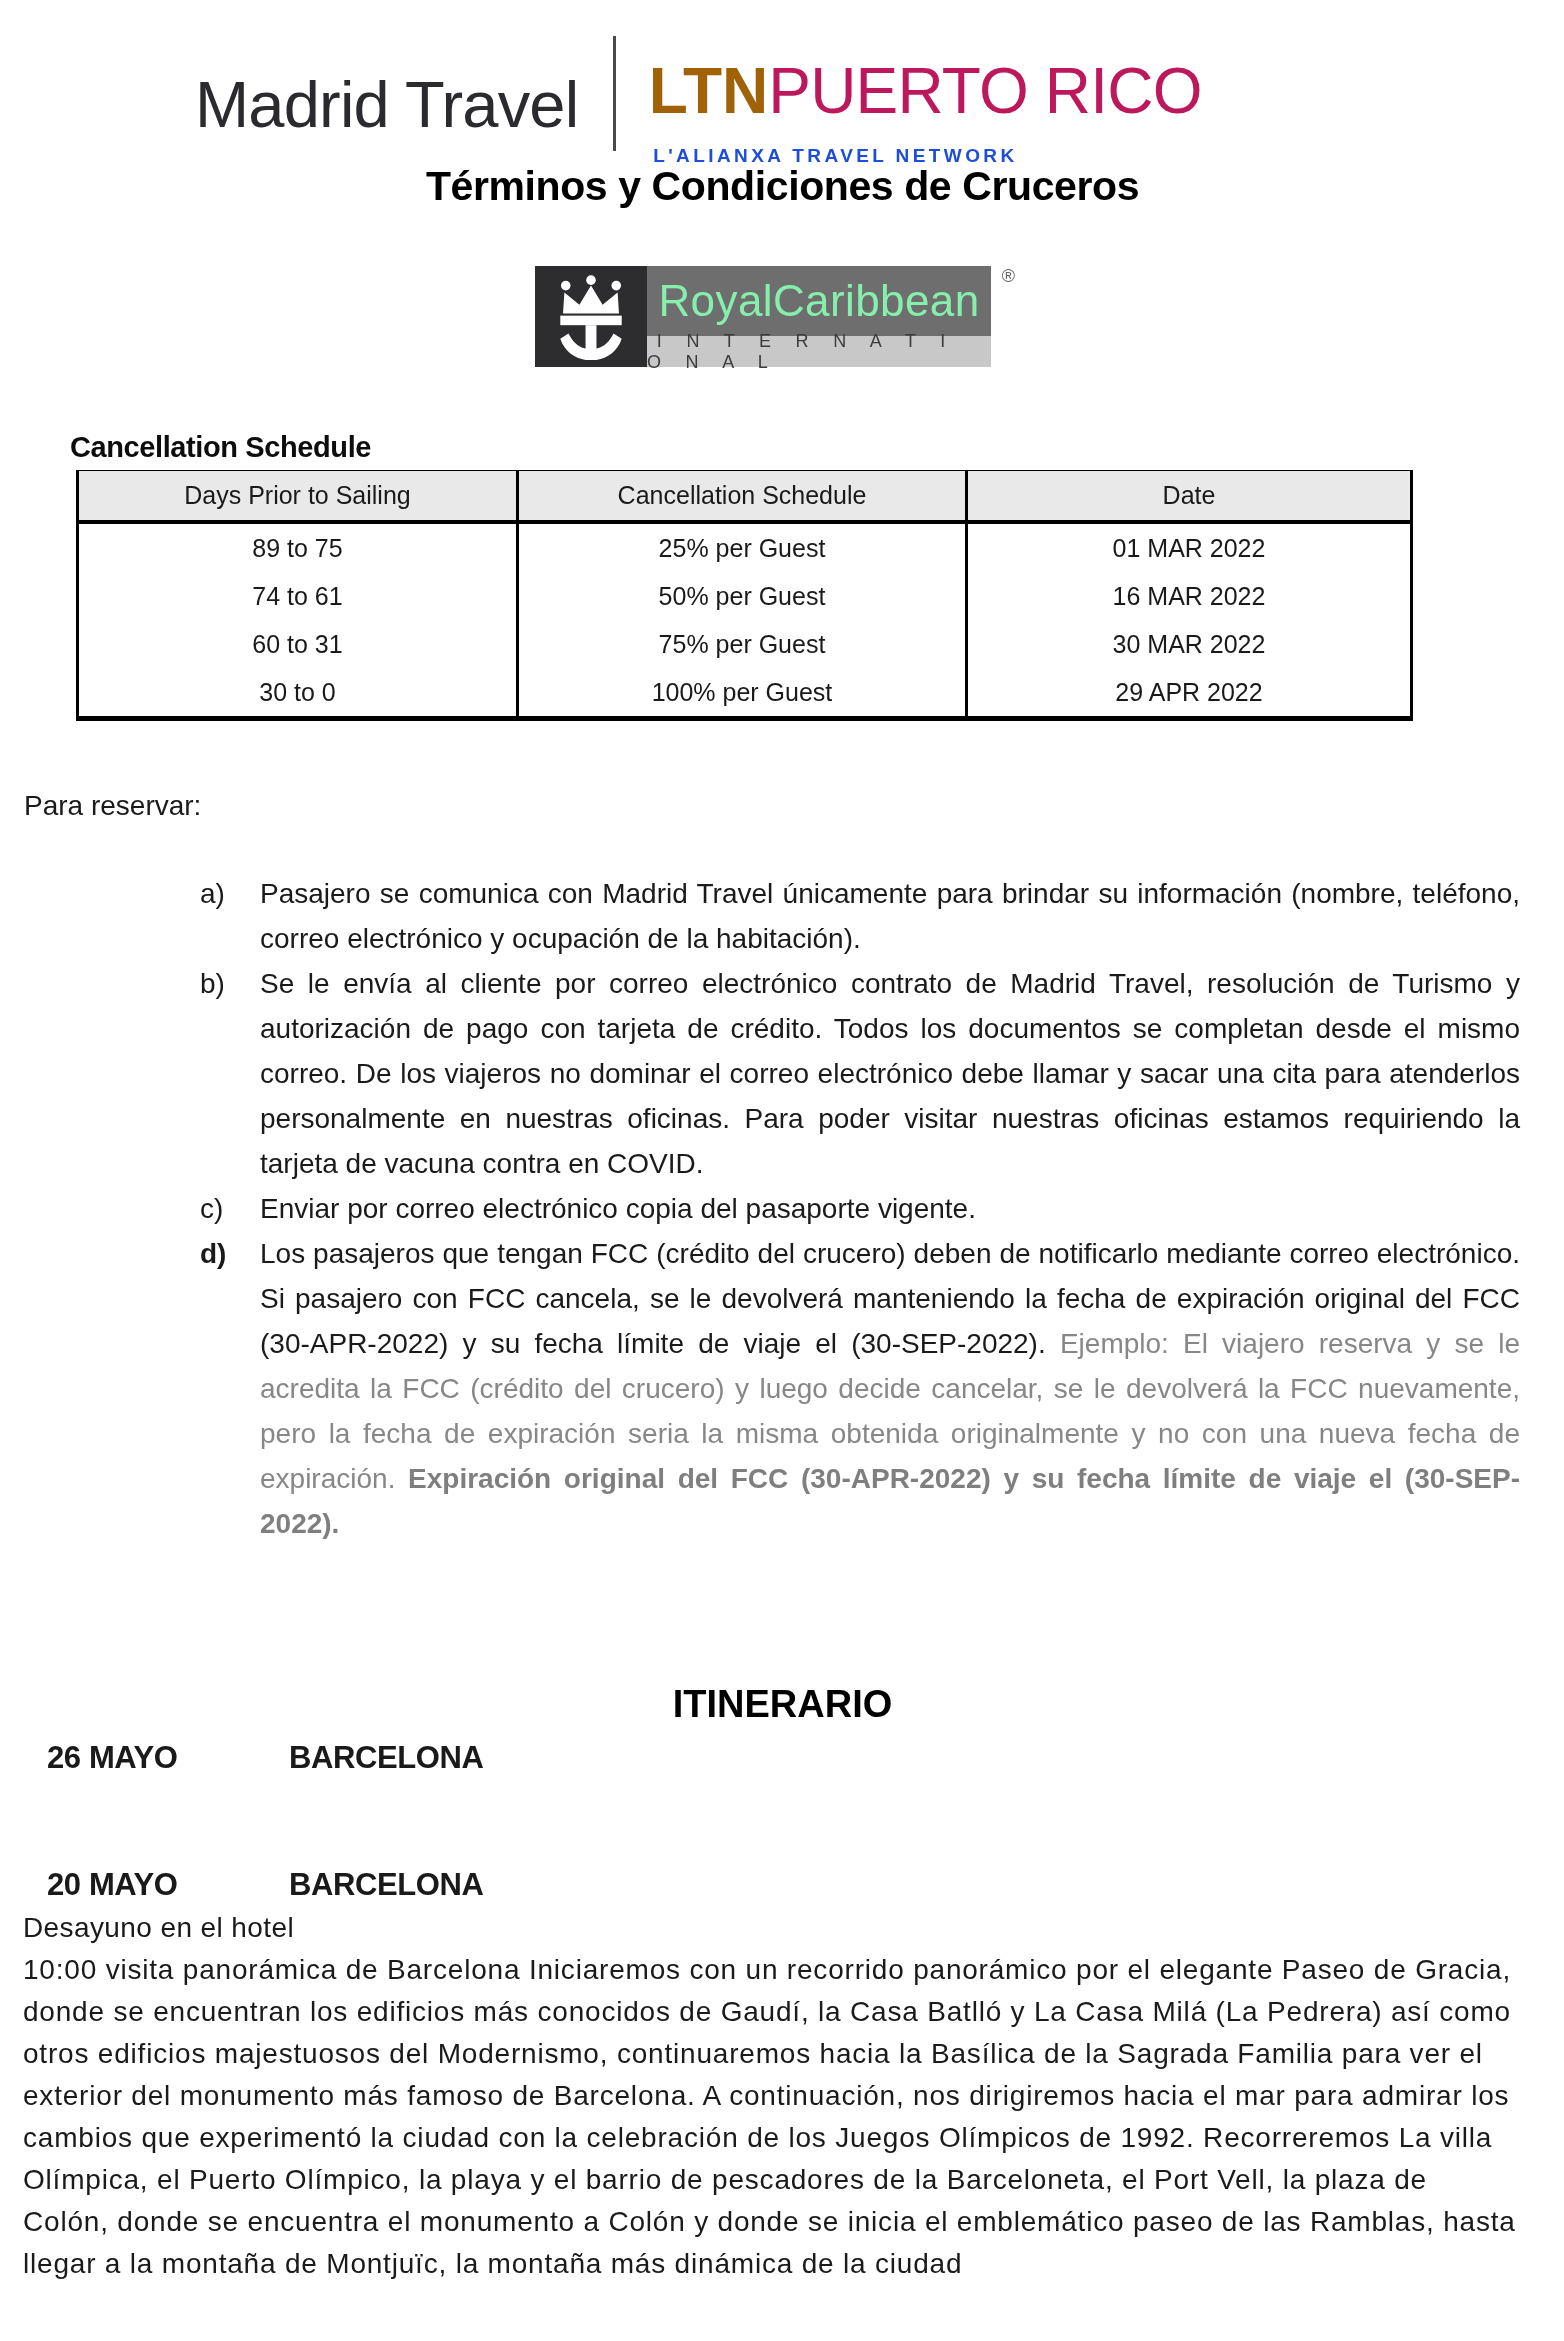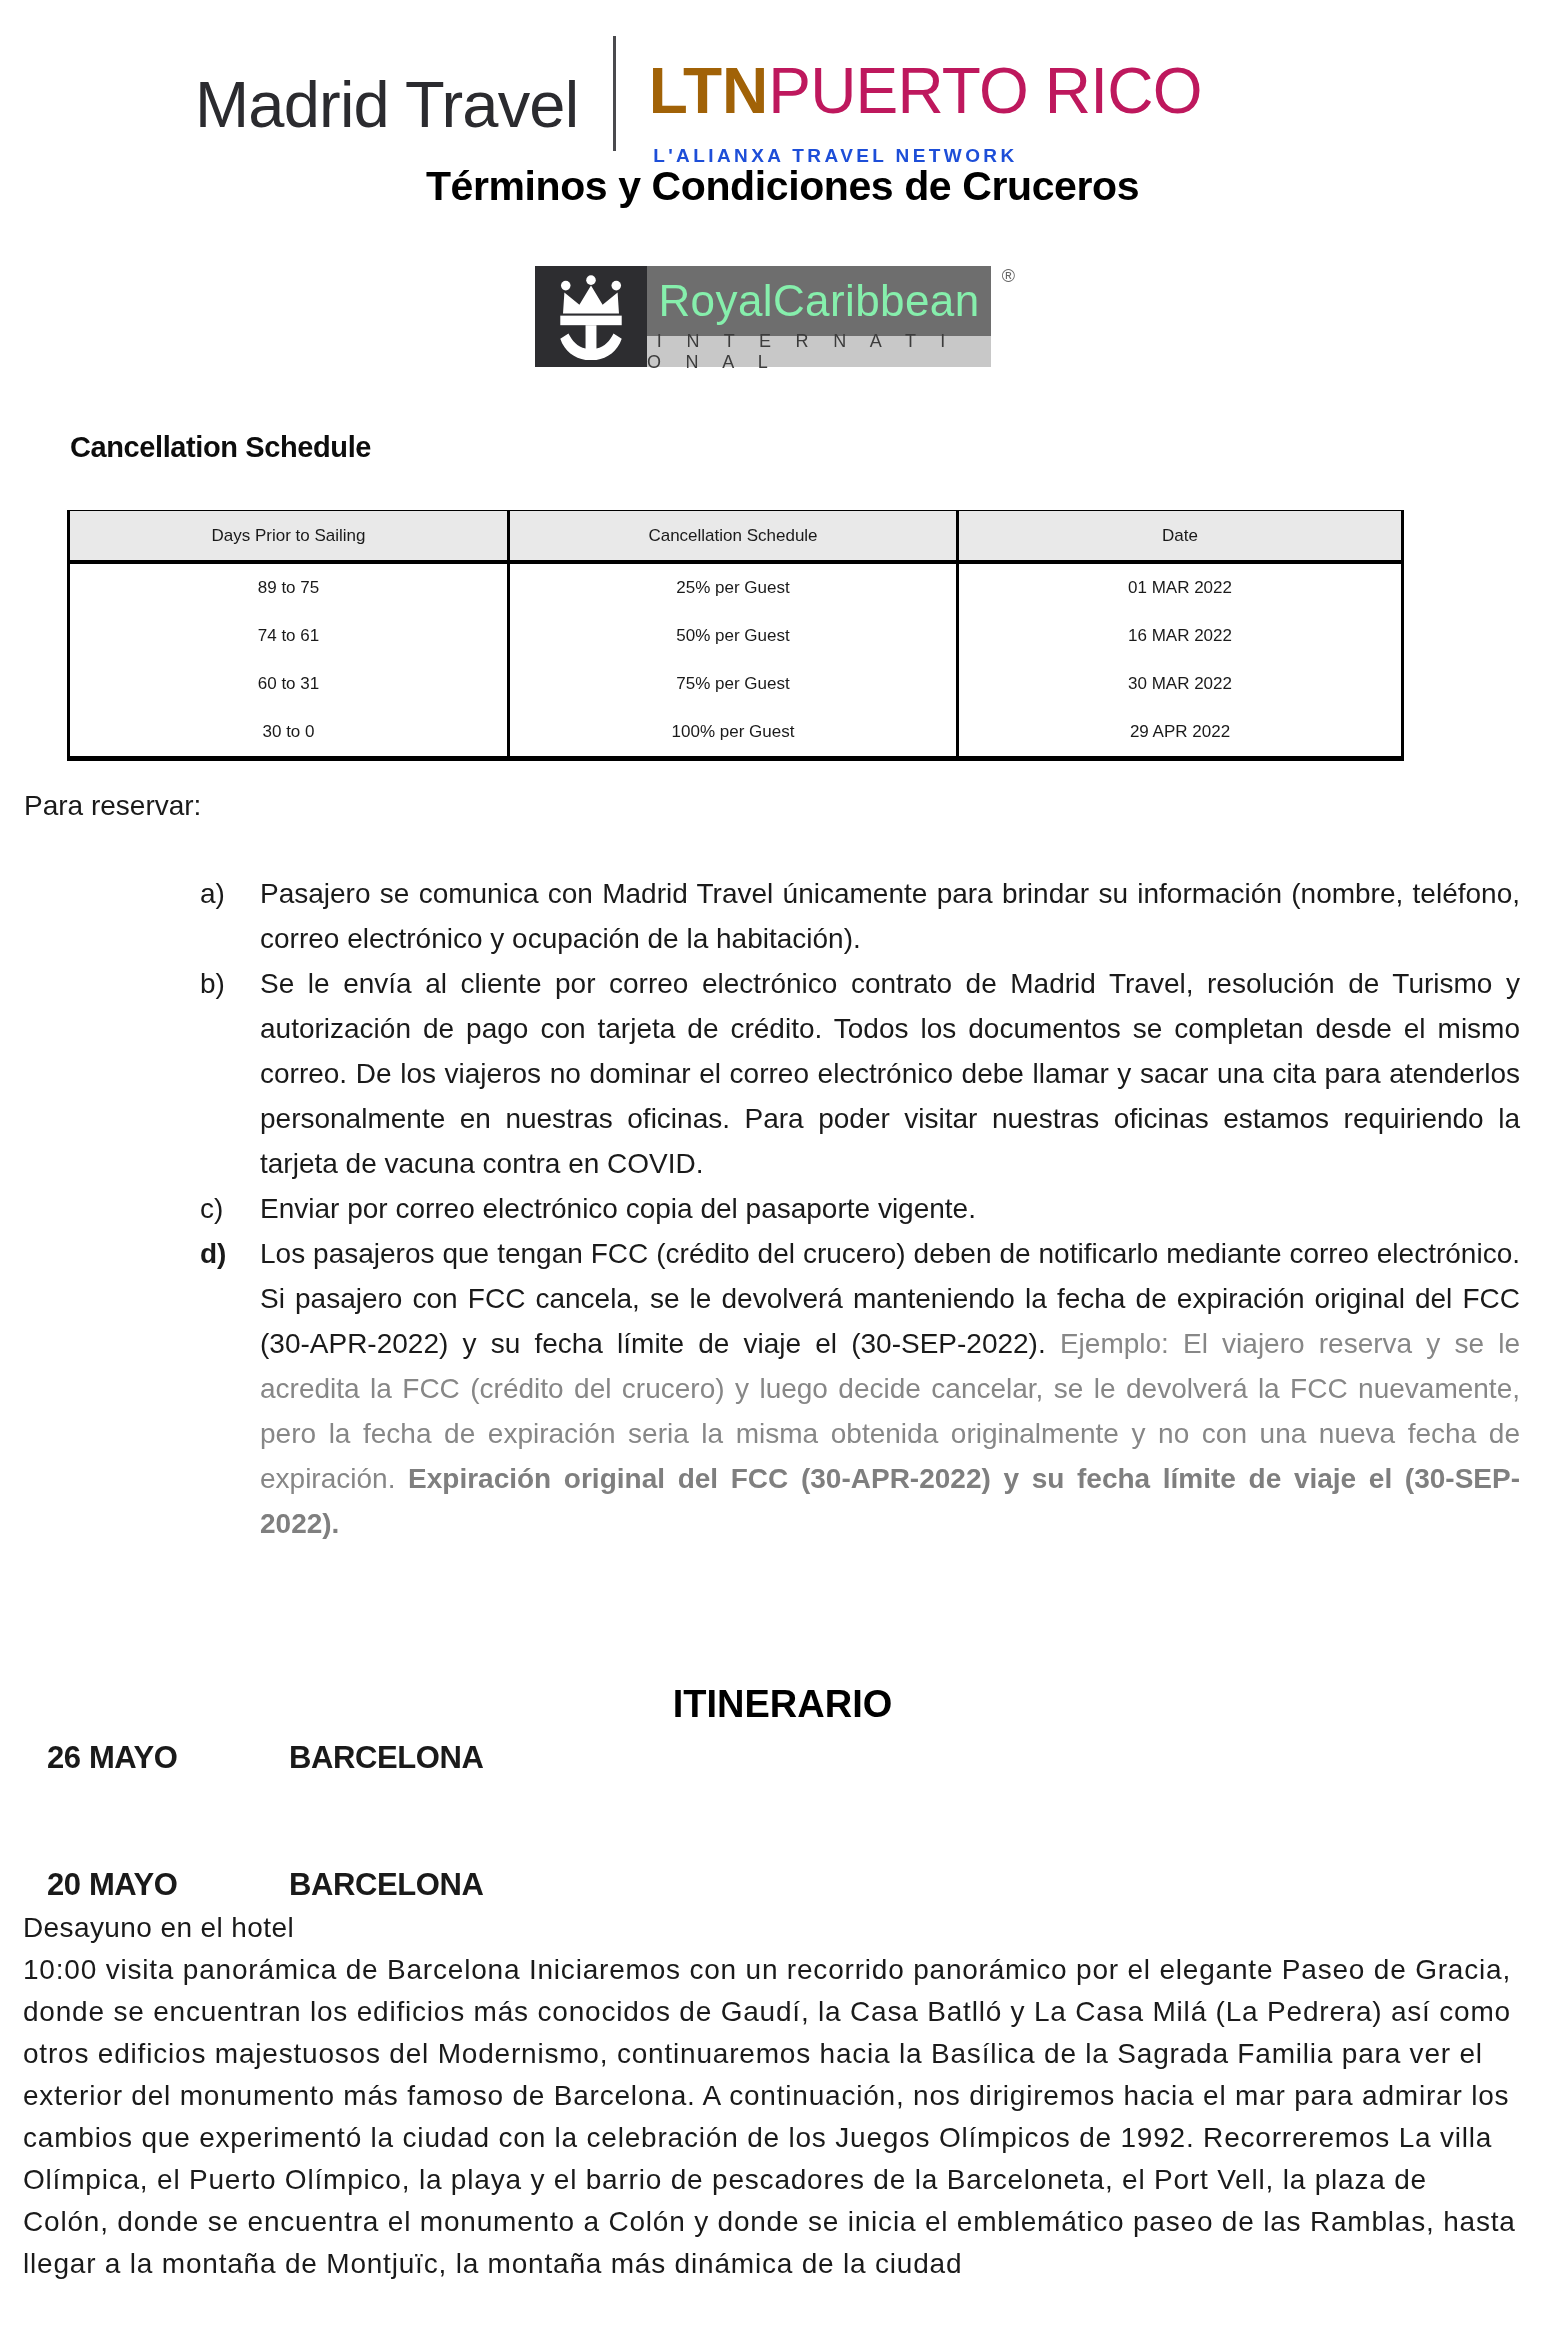--- a/index.html
+++ b/index.html
@@ -56,24 +56,23 @@
     display: flex; align-items: center; justify-content: center;
   }
   .rc-reg { position: absolute; right: -24px; top: 0; font-size: 18px; color: #666; }
 
   
   .cancel-heading {
     position: absolute; top: 431px; left: 70px;
     font-size: 29px; font-weight: bold; color: #0d0d0d; letter-spacing: -0.4px;
   }
   .cancel-table {
-    position: absolute; top: 470px; left: 67px; width: 1335px;
-    border-collapse: collapse; font-size: 17px; color: #1a1a1a;
+    position: absolute; top: 470px; left: 76px; width: 1335px;
+    border-collapse: collapse; font-size: 25px; color: #1a1a1a;
     table-layout: fixed;
-    margin-top: 40px;
   }
   .cancel-table { border-left: 3.8px solid #000; border-right: 3.8px solid #000; border-top: 1.5px solid #000; border-bottom: 5.3px solid #000; }
   .cancel-table th {
     background: #e9e9e9; font-weight: normal; height: 47px;
     border-bottom: 4.5px solid #000; text-align: center;
   }
   .cancel-table td { height: 46px; text-align: center; }
   .cancel-table th + th, .cancel-table td + td { border-left: 3px solid #000; }
 
   

